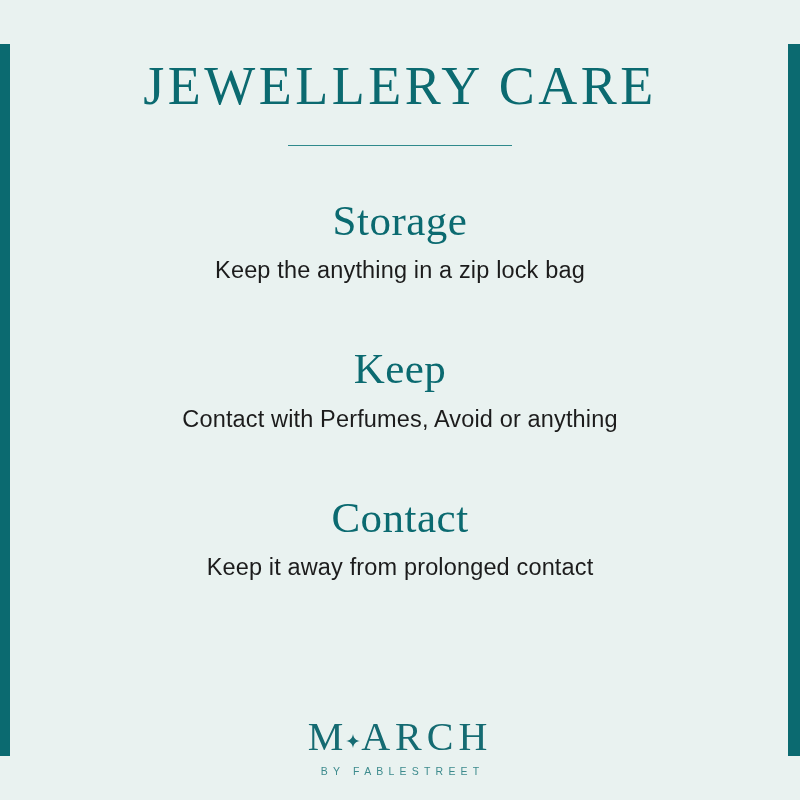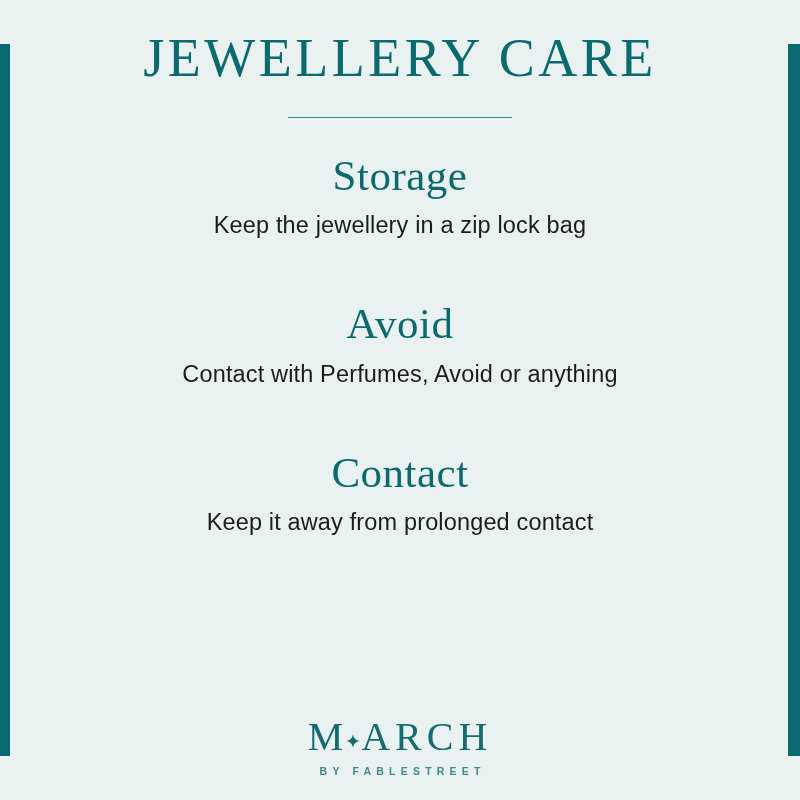--- a/index.html
+++ b/index.html
@@ -41,21 +41,21 @@
     right: 0;
     top: 0;
     bottom: 0;
     display: flex;
     flex-direction: column;
     align-items: center;
   }
 
   
   .title-block {
-    margin-top: 30px;
+    margin-top: 58px;
     text-align: center;
     width: 100%;
   }
   .poster-title {
     font-family: "Liberation Serif", "DejaVu Serif", serif;
     font-size: 54px;
     font-weight: 400;
     color: #0b6a70;
     letter-spacing: 3.5px;
     line-height: 1.05;
@@ -65,21 +65,21 @@
   .title-divider {
     width: 224px;
     height: 0;
     border-top: 1.6px solid #2f8a8c;
     margin: 30px auto 0 auto;
   }
 
   
   .sections {
     width: 100%;
-    margin-top: 33px;
+    margin-top: 50px;
     display: flex;
     flex-direction: column;
     align-items: center;
   }
   .care-section {
     width: 100%;
     text-align: center;
     margin-bottom: 58px;
   }
   .care-section:last-child { margin-bottom: 0; }
@@ -130,21 +130,21 @@
     width: 14px;
     height: 14px;
     margin: 8px 1px 0 -2px;
     flex: 0 0 auto;
   }
   .brand-sparkle svg { display: block; }
   .brand-tagline {
     margin-top: 9px;
     font-family: "Liberation Sans", sans-serif;
     font-size: 10.5px;
-    font-weight: 700;
+    font-weight: 400;
     color: #3d8b8d;
     letter-spacing: 5.2px;
     text-indent: 5.2px;
     line-height: 1;
   }
 </style>
 </head>
 <body>
 
 <div class="poster">
@@ -157,26 +157,26 @@
     <div class="title-block">
       <h1 class="poster-title">JEWELLERY CARE</h1>
       <div class="title-divider"></div>
     </div>
 
     <div class="sections">
 
       <div class="care-section">
         <h2 class="care-heading">Storage</h2>
         <p class="care-body">
-          <span class="line">Keep the jewellery in a zip lock bag</span>
+          <span class="line">Keep the anything in a zip lock bag</span>
         </p>
       </div>
 
       <div class="care-section">
-        <h2 class="care-heading">Avoid</h2>
+        <h2 class="care-heading">Keep</h2>
         <p class="care-body">
           <span class="line">Contact with Perfumes, Avoid or anything</span>
         </p>
       </div>
 
       <div class="care-section">
         <h2 class="care-heading">Contact</h2>
         <p class="care-body">
           <span class="line">Keep it away from prolonged contact</span>
         </p>

